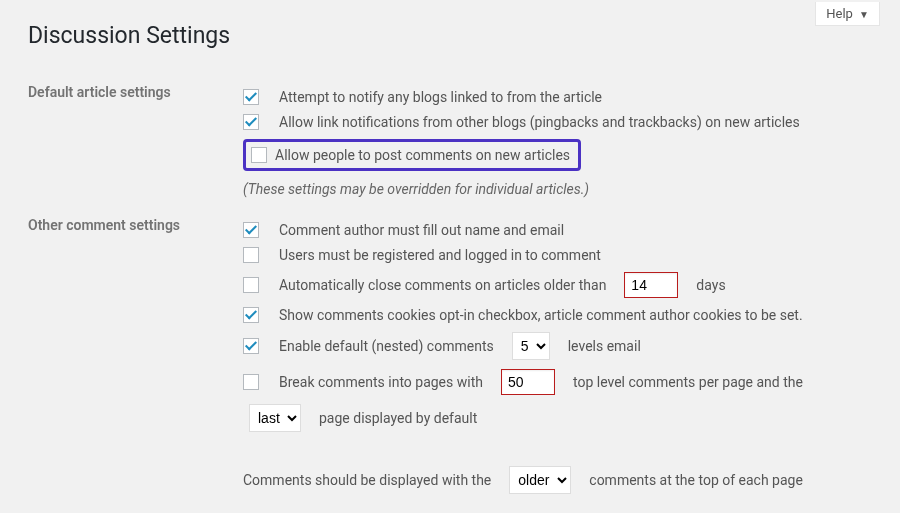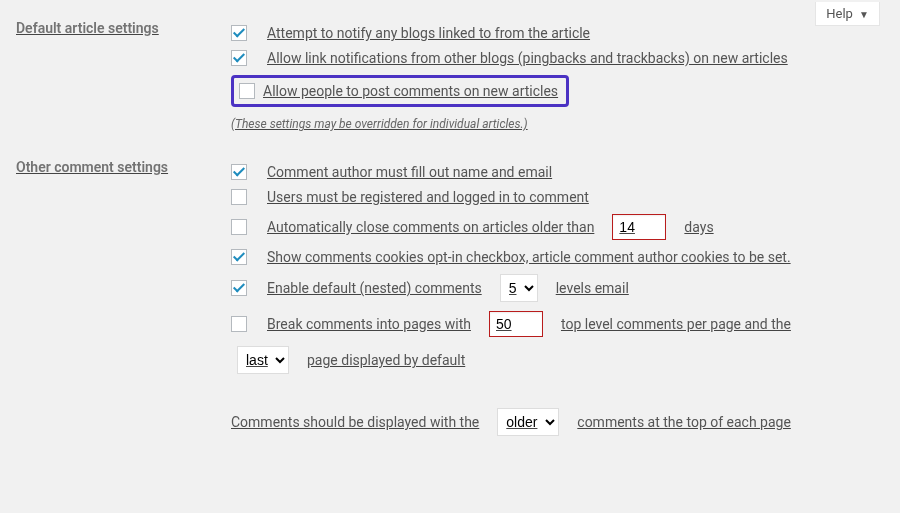--- a/index.html
+++ b/index.html
@@ -8,23 +8,22 @@
     padding: 0;
     background: #f1f1f1;
     font-family: -apple-system, BlinkMacSystemFont, "Segoe UI", Roboto, Oxygen-Sans, Ubuntu, Cantarell, "Helvetica Neue", sans-serif;
     font-size: 13px;
     color: #444;
     width: 900px;
     height: 513px;
     overflow: hidden;
   }
   .wrap {
-    padding: 10px 20px 0 16px;
+    padding: 10px 20px 0 28px;
     position: relative;
-    text-decoration: underline;
   }
   .help-tab {
     position: absolute;
     top: 2px;
     right: 20px;
     background: #fff;
     border: 1px solid #e5e5e5;
     border-top: none;
     padding: 4px 10px;
     font-size: 13px;
@@ -92,22 +91,22 @@
   .hl {
     border: 3px solid #4b32c3;
     padding: 5px 8px 5px 5px;
     display: inline-flex;
     align-items: center;
     border-radius: 4px;
   }
   .desc {
     font-style: italic;
     color: #666;
-    margin: 10px 0 8px 0;
-    font-size: 12px;
+    margin: 10px 0 0 0;
+    font-size: 14px;
   }
   input.num {
     width: 54px;
     height: 26px;
     border: 1px solid #b91c1c;
     box-shadow: inset 0 1px 2px rgba(0,0,0,.07);
     background: #fff;
     padding: 2px 6px;
     font-size: 14px;
     margin: 0 6px;
@@ -125,20 +124,21 @@
 </head>
 <body>
 
 <div class="wrap">
 
   <div class="help-tab">
     <span>Help</span>
     <span class="caret">▼</span>
   </div>
 
+  <h1>Discussion Settings</h1>
 
   <table class="form-table">
     <tbody>
         <tr>
       <th>Default article settings</th>
       <td>
         <div class="row">
           <span class="cb checked"></span>
           <span class="lbl">Attempt to notify any blogs linked to from the article</span>
         </div>

